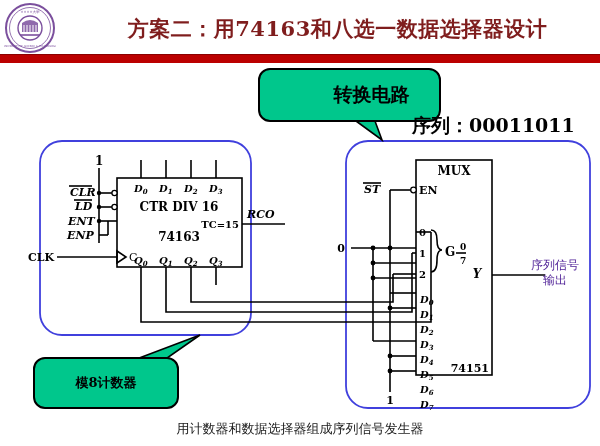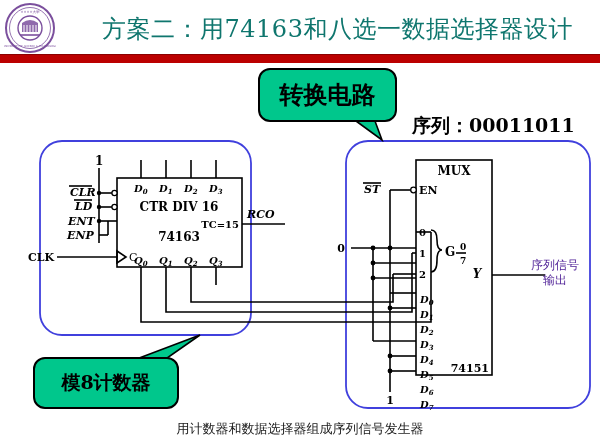--- a/index.html
+++ b/index.html
@@ -8,35 +8,35 @@
     font-family:"Liberation Serif", serif;
   }
   .slide{position:absolute;left:0;top:0;width:600px;height:446px;}
 
   
   .logo{position:absolute;left:4px;top:2px;width:52px;height:52px;}
   .title{
     position:absolute;left:80px;top:8px;width:515px;height:42px;
     display:flex;align-items:center;justify-content:center;
     font-family:"DejaVu Serif","Liberation Serif",serif;
-    font-size:24px;font-weight:normal;color:#0f766e;letter-spacing:0.5px;
+    font-size:21px;font-weight:bold;color:#7f1d1d;letter-spacing:0.5px;
     white-space:nowrap;
   }
   .redbar{position:absolute;left:0;top:55px;width:600px;height:8px;background:#bb0000;}
   .redbar-top{position:absolute;left:0;top:54px;width:600px;height:2px;background:#8a0000;}
 
   
   .callout{
     position:absolute;background:#00c78c;border:2px solid #000;border-radius:12px;
     display:flex;align-items:center;justify-content:center;
     font-family:"DejaVu Serif","Liberation Serif",serif;
     font-weight:bold;color:#000;z-index:6;
   }
-  #callout-convert{left:258px;top:68px;width:135px;height:50px;font-size:24px;}
-  #callout-counter{left:33px;top:357px;width:142px;height:48px;font-size:19px;text-align:center;}
+  #callout-convert{left:258px;top:68px;width:135px;height:50px;font-size:19px;padding-left:44px;}
+  #callout-counter{left:33px;top:357px;width:142px;height:48px;font-size:13px;text-align:center;}
 
   .seq-label{
     position:absolute;left:412px;top:80px;
     font-family:"DejaVu Serif","Liberation Serif",serif;
     font-size:19px;font-weight:bold;color:#000;white-space:nowrap;z-index:6;margin-top:33px;
   }
 
   
   .outlabel{
     position:absolute;left:520px;top:258px;width:70px;

